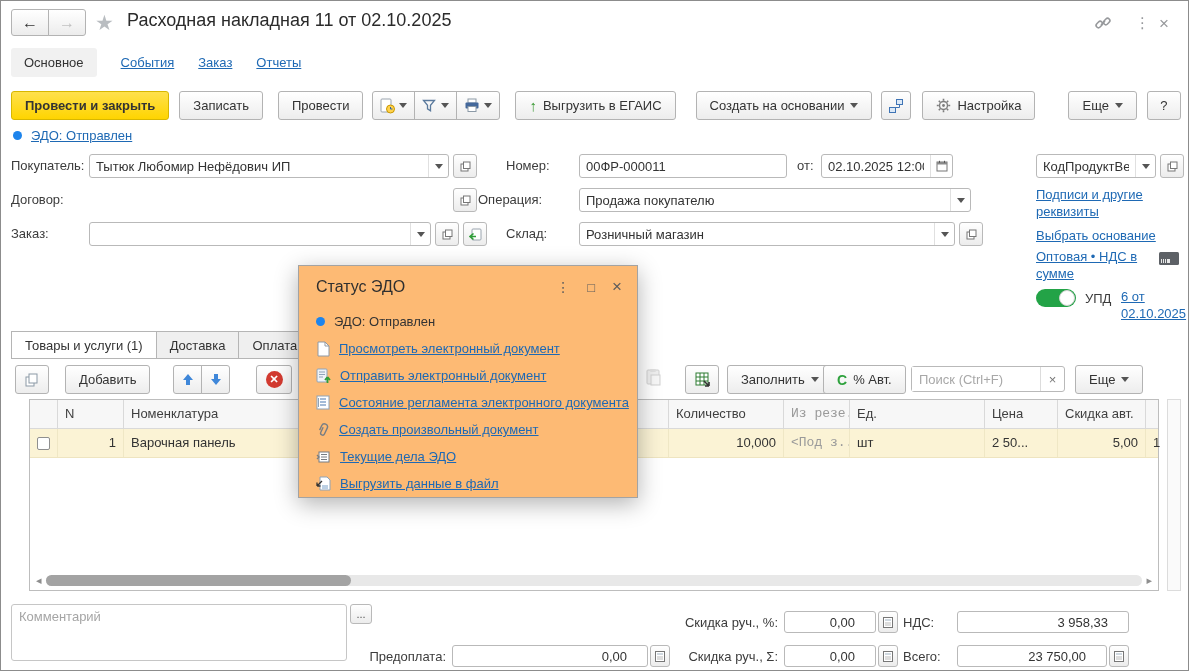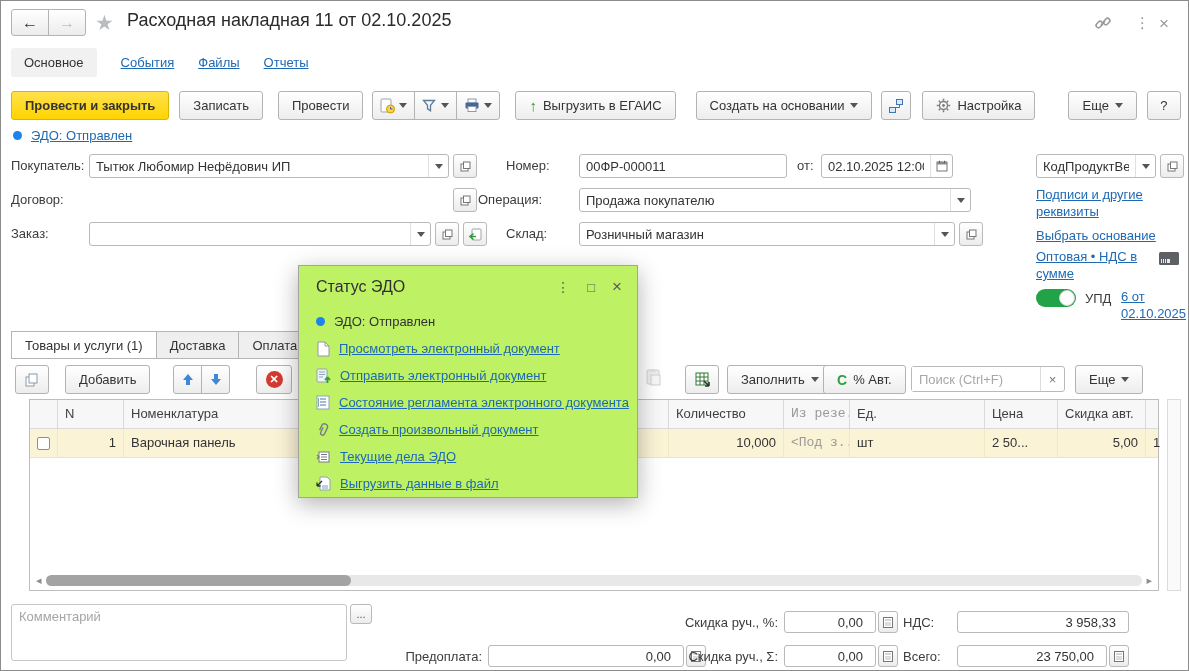--- a/index.html
+++ b/index.html
@@ -73,33 +73,33 @@
   .gray{color:#9a9a9a;font-family:Liberation Mono, monospace;}
   .chk{width:13px;height:13px;border:1px solid #8f8f8f;border-radius:2px;background:#fff;cursor:pointer;}
 
   .hscroll{position:absolute;left:6px;bottom:3px;right:6px;height:14px;display:flex;align-items:center;gap:4px;}
   .sb-ar{color:#8e8e8e;font-size:11px;cursor:pointer;line-height:14px;}
   .sb-track{flex:1;height:11px;background:#e8e8e8;border-radius:6px;position:relative;}
   .sb-thumb{position:absolute;left:0;top:0;width:305px;height:11px;background:#a3a3a3;border-radius:6px;cursor:grab;}
   .vstrip{left:1166px;top:398px;width:14px;height:192px;background:#fafafa;border:1px solid #dcdcdc;}
 
   
-  .popup{left:297px;top:264px;width:340px;height:233px;background:#bef264;border:1px solid #a3a3a3;
+  .popup{left:297px;top:264px;width:340px;height:233px;background:#fdba74;border:1px solid #a3a3a3;
          box-shadow:0 6px 22px rgba(0,0,0,.3);z-index:50;}
   .popup h2{margin:12px 0 0 17px;font-size:16px;font-weight:400;color:#2f2f2f;}
   .pop-controls{position:absolute;top:11px;right:15px;display:flex;gap:17px;align-items:center;color:#5d5d5d;}
   .pop-list{margin:12px 0 0 17px;display:flex;flex-direction:column;}
   .pop-item{display:flex;align-items:center;gap:9px;height:27px;}
   .pop-item svg{flex:none;}
 
   
   .comment{left:10px;top:603px;width:336px;height:57px;border:1px solid #c6c6c6;border-radius:3px;padding:4px 7px;
            font-family:inherit;font-size:13px;resize:none;outline:none;color:#333;}
   .comment::placeholder{color:#a5a5a5;}
-  .fin-input{height:22px;border:1px solid #b9b9b9;border-radius:3px;padding:0 12px;font-size:13px;font-family:inherit;
+  .fin-input{height:22px;border:1px solid #b9b9b9;border-radius:3px;padding:0 20px;font-size:13px;font-family:inherit;
              text-align:right;color:#333;outline:none;}
   .calc-btn{width:20px;height:22px;border:1px solid #b9b9b9;border-radius:3px;background:linear-gradient(#fff,#ececec);
             display:inline-flex;align-items:center;justify-content:center;margin-left:2px;cursor:pointer;flex:none;}
   .finrow{display:flex;align-items:center;position:absolute;}
   input::placeholder{color:#a8a8a8;}
 
   .searchbox{display:flex;height:26px;border:1px solid #b9b9b9;border-radius:3px;background:#fff;align-items:stretch;}
   .searchbox input{border:none;outline:none;padding:0 7px;width:128px;font-family:inherit;font-size:13px;}
   .searchbox .clear{width:24px;display:flex;align-items:center;justify-content:center;border-left:1px solid #dcdcdc;color:#777;cursor:pointer;}
   svg{display:block;}
@@ -127,21 +127,21 @@
       <rect x="9.2" y="5.2" width="7" height="4.6" rx="2.3" transform="rotate(-45 12.7 7.5)"></rect>
         </g>
       </svg>
   </div>
   <div class="abs hdr-ic" style="left:1134px;font-size:15px;">⋮</div>
   <div class="abs hdr-ic" style="left:1158px;font-size:17px;">×</div>
 
   <div class="abs navtabs">
     <span class="tab-active-pill">Основное</span>
     <a>События</a>
-    <a>Файлы</a>
+    <a>Заказ</a>
     <a>Отчеты</a>
   </div>
 
   <div class="abs toolbar">
     <button class="btn btn-yellow">Провести и закрыть</button>
     <button class="btn" style="margin-left:10px;">Записать</button>
     <button class="btn" style="margin-left:15px;">Провести</button>
     <span class="icongrp" style="margin-left:9px;">
       <button class="btn iconbtn">
         <span>
@@ -421,21 +421,21 @@
         </span>
       <span class="sb-ar">▸</span>
     </div>
   </div>
   <div class="abs vstrip"></div>
 
   <textarea class="abs comment" placeholder="Комментарий" style=""></textarea>
   <span class="abs sq-btn" style="left:349px;top:603px;width:22px;height:20px;font-size:11px;color:#555;">...</span>
 
   <div class="finrow" style="left:365px;top:644px;">
-    <span class="lbl" style="width:80px;text-align:right;margin-right:6px;margin-left:36px;">Предоплата:</span>
+    <span class="lbl" style="width:80px;text-align:right;margin-right:6px;">Предоплата:</span>
     <input class="fin-input" style="width: 196px;" value="0,00">
     <span class="calc-btn">
         <svg width="10" height="11" viewBox="0 0 10 11">
       <rect x="0.5" y="0.5" width="9" height="10" fill="#fff" stroke="#777"></rect>
           <rect x="2" y="2" width="6" height="2" fill="#cfd8e0"></rect>
       <path d="M2.5 6h1M4.5 6h1M6.5 6h1M2.5 8h1M4.5 8h1M6.5 8h1" stroke="#777"></path>
         </svg>
       </span>
   </div>
 

